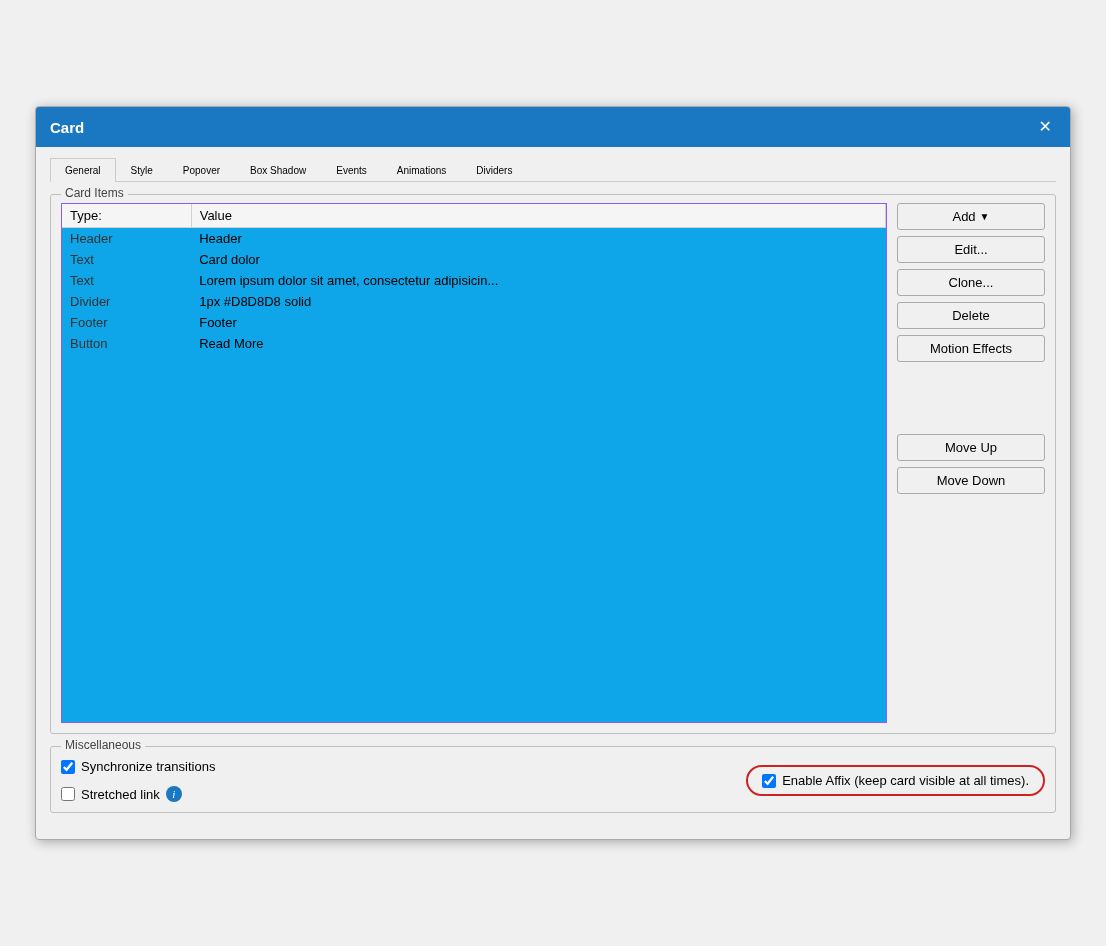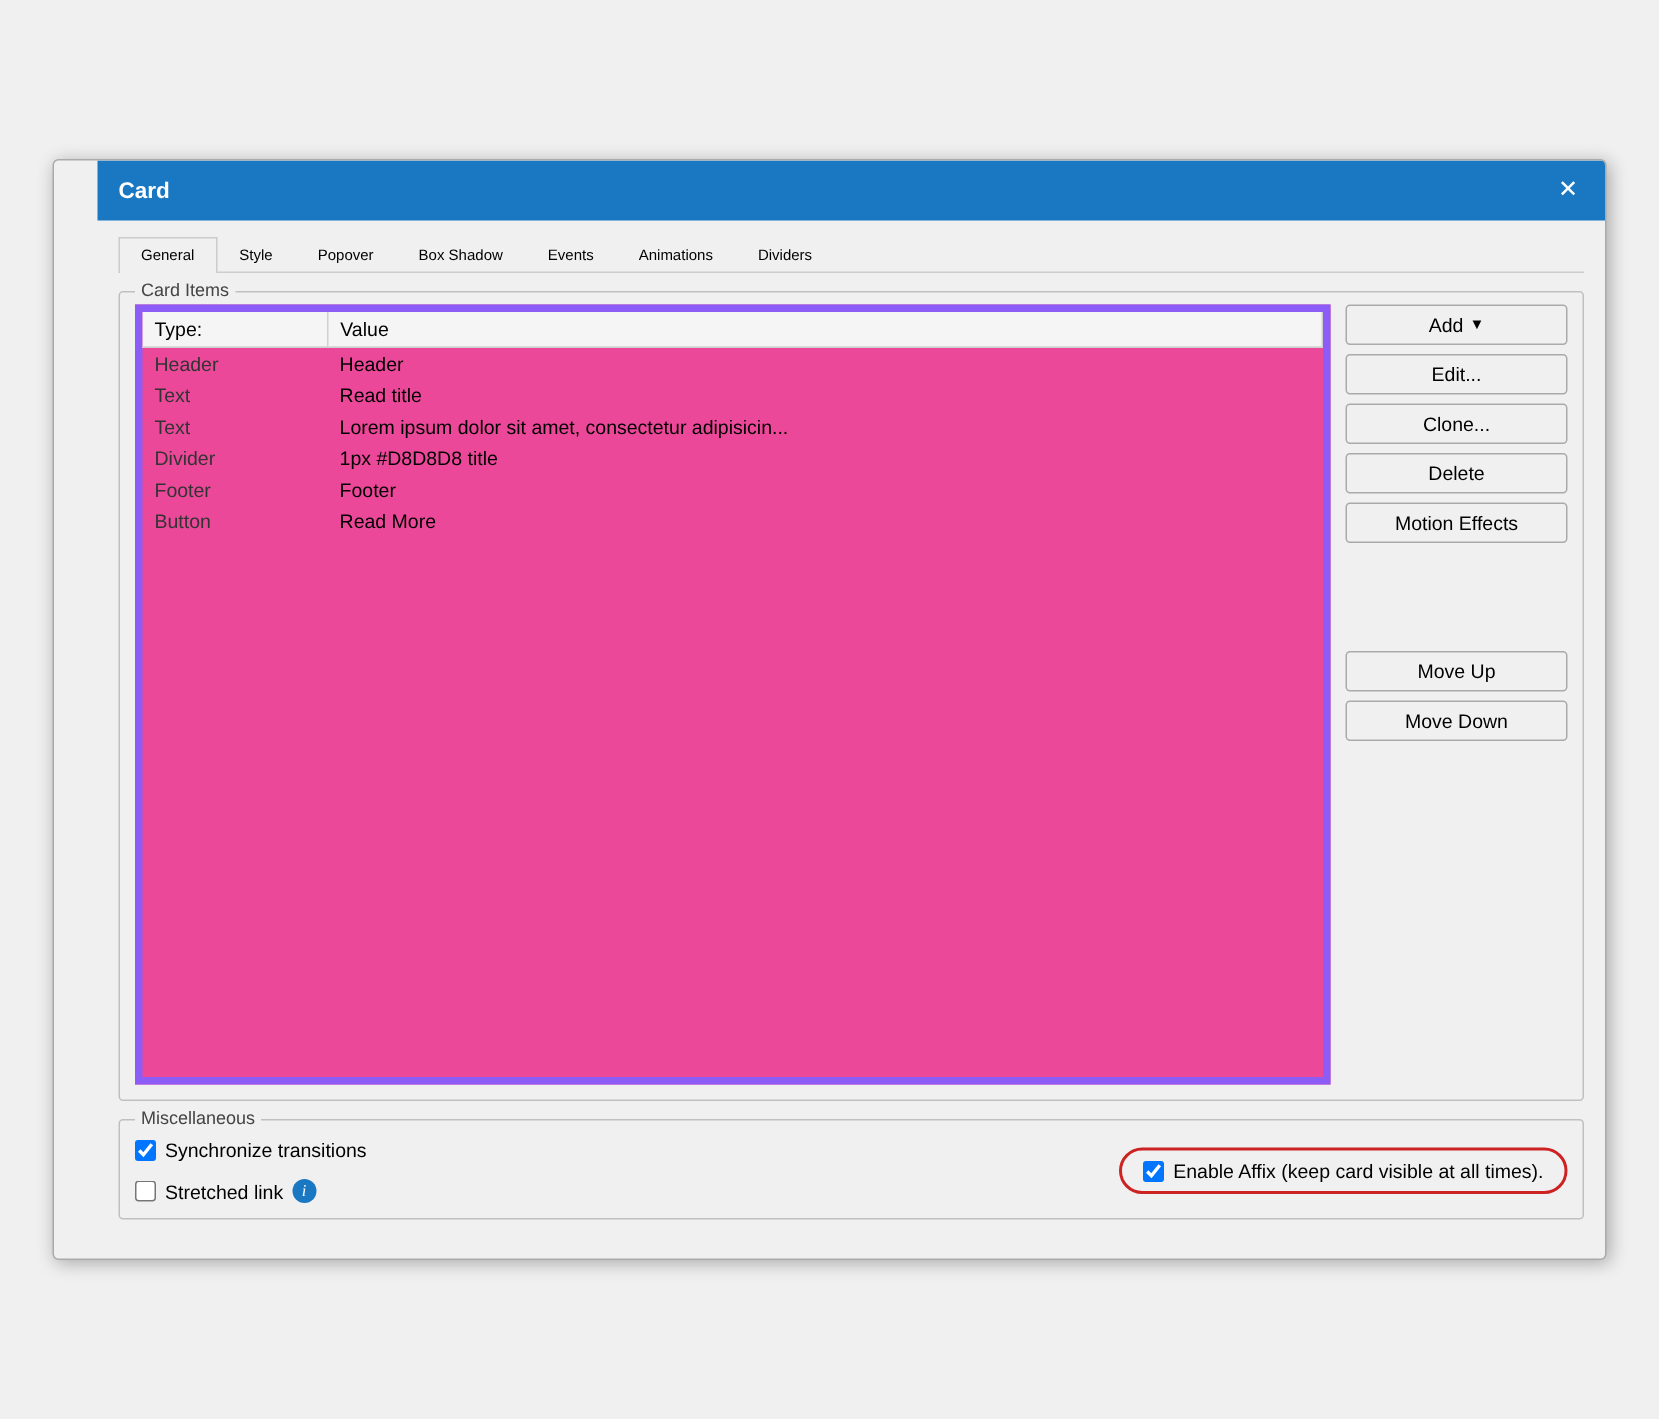--- a/index.html
+++ b/index.html
@@ -12,21 +12,20 @@
       justify-content: center;
       min-height: 100vh;
     }
     .dialog {
       width: 1036px;
       background: #f0f0f0;
       border: 1px solid #aaa;
       border-radius: 4px;
       box-shadow: 2px 2px 12px rgba(0,0,0,0.3);
       overflow: hidden;
-      padding-left: 29px;
     }
     .title-bar {
       background: #1a78c2;
       color: white;
       padding: 10px 14px;
       display: flex;
       align-items: center;
       justify-content: space-between;
     }
     .title-bar-text {
@@ -86,22 +85,22 @@
     }
 
     
     .card-items-container {
       display: flex;
       gap: 10px;
       align-items: flex-start;
     }
     .items-table-wrapper {
       flex: 1;
-      border: 5px solid #8b5cf6;
-      background: #ec4899;
+      border: 1px solid #8b5cf6;
+      background: #0ea5e9;
       min-height: 520px;
     }
     .items-table {
       width: 100%;
       border-collapse: collapse;
     }
     .items-table thead tr {
       background: #f5f5f5;
       border-bottom: 1px solid #d0d0d0;
     }
@@ -247,29 +246,29 @@
                 <th>Value</th>
               </tr>
             </thead>
             <tbody>
               <tr>
                 <td>Header</td>
                 <td>Header</td>
               </tr>
               <tr>
                 <td>Text</td>
-                <td>Read title</td>
+                <td>Card dolor</td>
               </tr>
               <tr>
                 <td>Text</td>
                 <td>Lorem ipsum dolor sit amet, consectetur adipisicin...</td>
               </tr>
               <tr>
                 <td>Divider</td>
-                <td>1px #D8D8D8 title</td>
+                <td>1px #D8D8D8 solid</td>
               </tr>
               <tr>
                 <td>Footer</td>
                 <td>Footer</td>
               </tr>
               <tr>
                 <td>Button</td>
                 <td>Read More</td>
               </tr>
             </tbody>

